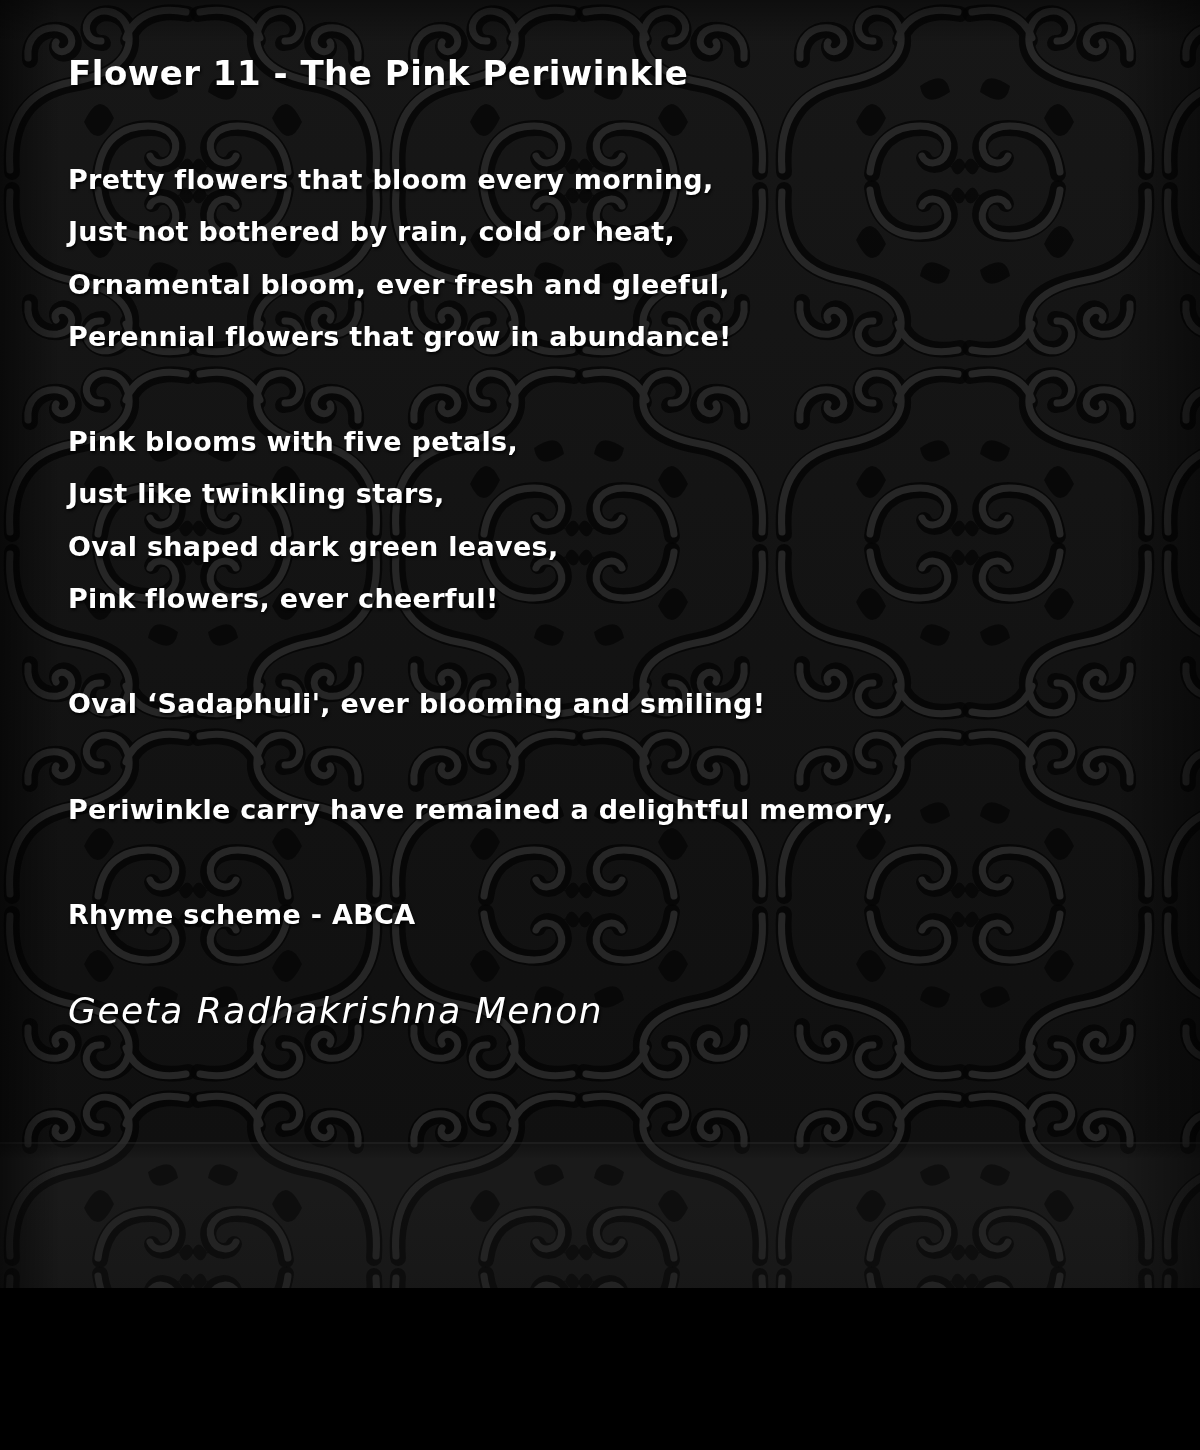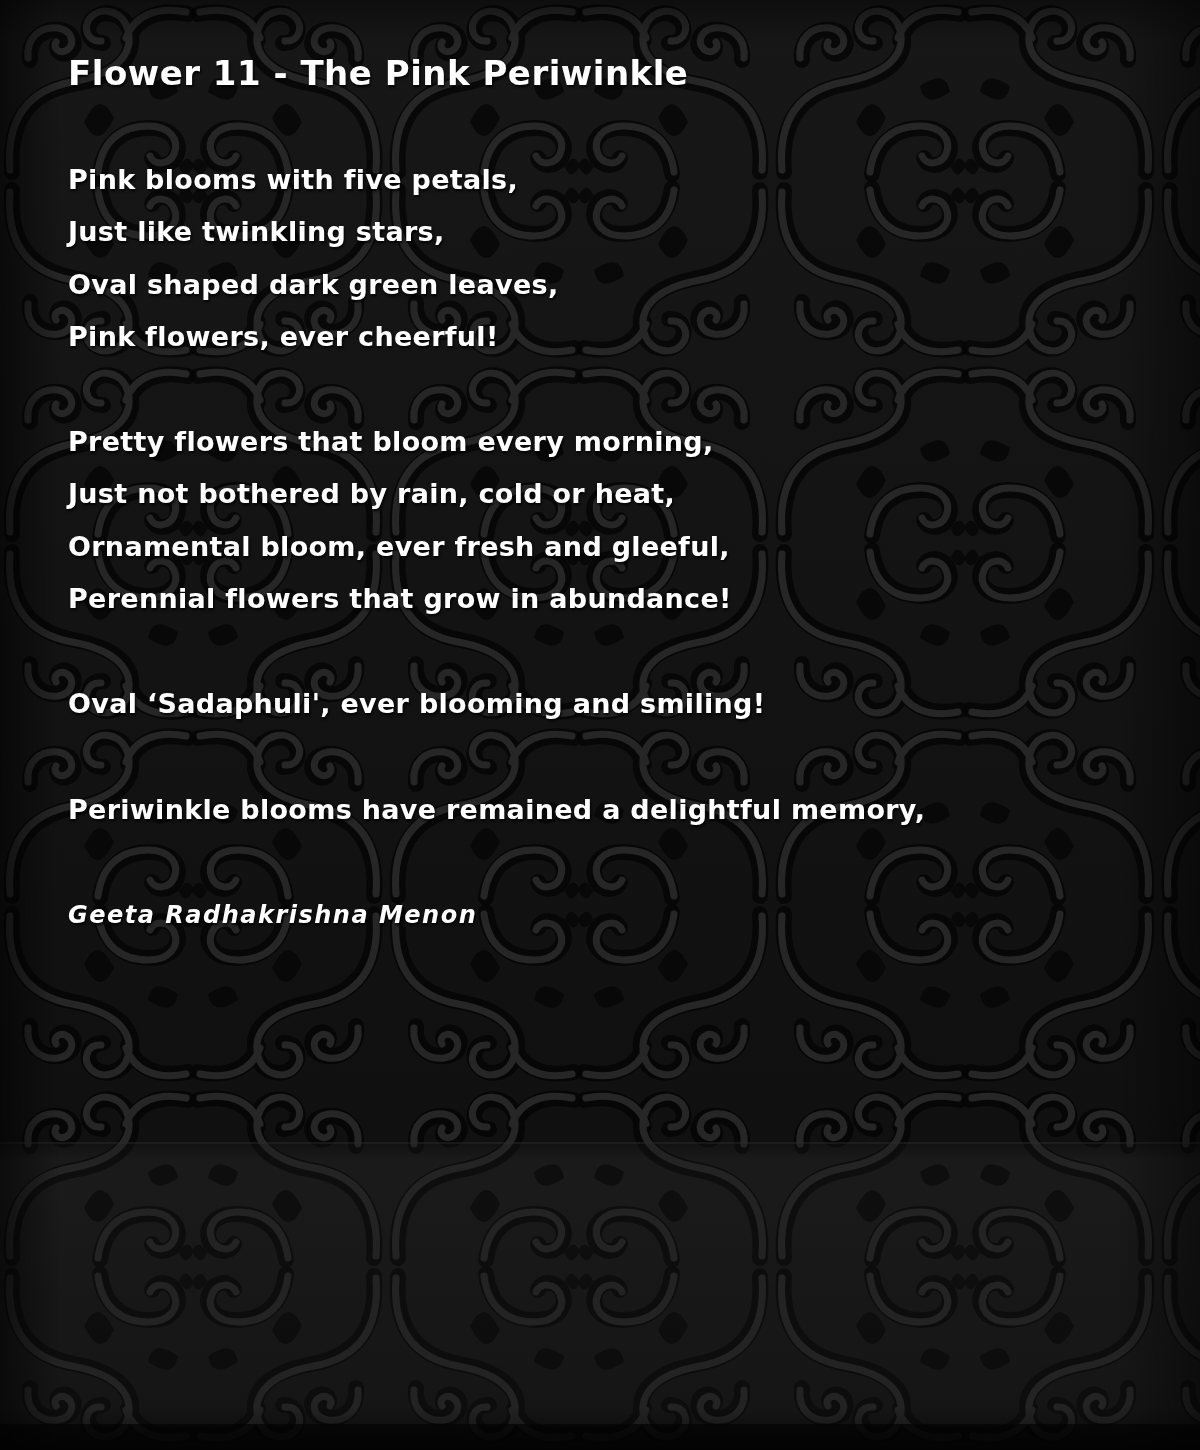--- a/index.html
+++ b/index.html
@@ -3,21 +3,21 @@
 <meta charset="utf-8">
 <style>
   html, body {
     margin: 0;
     padding: 0;
     background: #000;
   }
   .page {
     position: relative;
     width: 1200px;
-    height: 1450px;
+    height: 1288px;
     overflow: hidden;
     background: #b91c1c;
     font-family: "DejaVu Sans", sans-serif;
   }
   .bg {
     position: absolute;
     left: 0;
     top: 0;
     z-index: 0;
     display: block;
@@ -48,23 +48,23 @@
     font-weight: 700;
     letter-spacing: 0.3px;
     text-shadow: 1px 2px 3px rgba(0,0,0,0.9);
     white-space: nowrap;
   }
   .note {
     margin-bottom: 0;
   }
   .author {
     margin: 44px 0 8px 0;
-    font-size: 24px;
+    font-size: 36px;
     line-height: 52px;
-    font-weight: 700;
+    font-weight: 400;
     font-style: italic;
     letter-spacing: 1.5px;
     text-shadow: 1px 2px 3px rgba(0,0,0,0.9);
     white-space: nowrap;
   }
 </style>
 </head>
 <body>
 
 <div class="page">
@@ -133,40 +133,41 @@
 
     <rect width="1200" height="1450" fill="url(#vigx)"></rect>
     <rect width="1200" height="1450" fill="url(#vigy)"></rect>
   </svg>
 
   <div class="content">
 
     <h1 class="title">Flower 11 - The Pink Periwinkle</h1>
 
     <div class="stanza">
+      <p class="line">Pretty flowers that bloom every morning,</p>
+      <p class="line">Just not bothered by rain, cold or heat,</p>
+      <p class="line">Ornamental bloom, ever fresh and gleeful,</p>
+      <p class="line">Perennial flowers that grow in abundance!</p>
+    </div>
+
+    <div class="stanza">
       <p class="line">Pink blooms with five petals,</p>
       <p class="line">Just like twinkling stars,</p>
       <p class="line">Oval shaped dark green leaves,</p>
       <p class="line">Pink flowers, ever cheerful!</p>
     </div>
 
     <div class="stanza">
-      <p class="line">Pretty flowers that bloom every morning,</p>
-      <p class="line">Just not bothered by rain, cold or heat,</p>
-      <p class="line">Ornamental bloom, ever fresh and gleeful,</p>
-      <p class="line">Perennial flowers that grow in abundance!</p>
-    </div>
-
-    <div class="stanza">
       <p class="line">Oval ‘Sadaphuli', ever blooming and smiling!</p>
     </div>
 
     <div class="stanza">
-      <p class="line">Periwinkle blooms have remained a delightful memory,</p>
+      <p class="line">Periwinkle carry have remained a delightful memory,</p>
     </div>
 
     <div class="stanza note">
+      <p class="line">Rhyme scheme - ABCA</p>
     </div>
 
     <div class="author">Geeta Radhakrishna Menon</div>
 
   </div>
 </div>
 
 </body></html>

